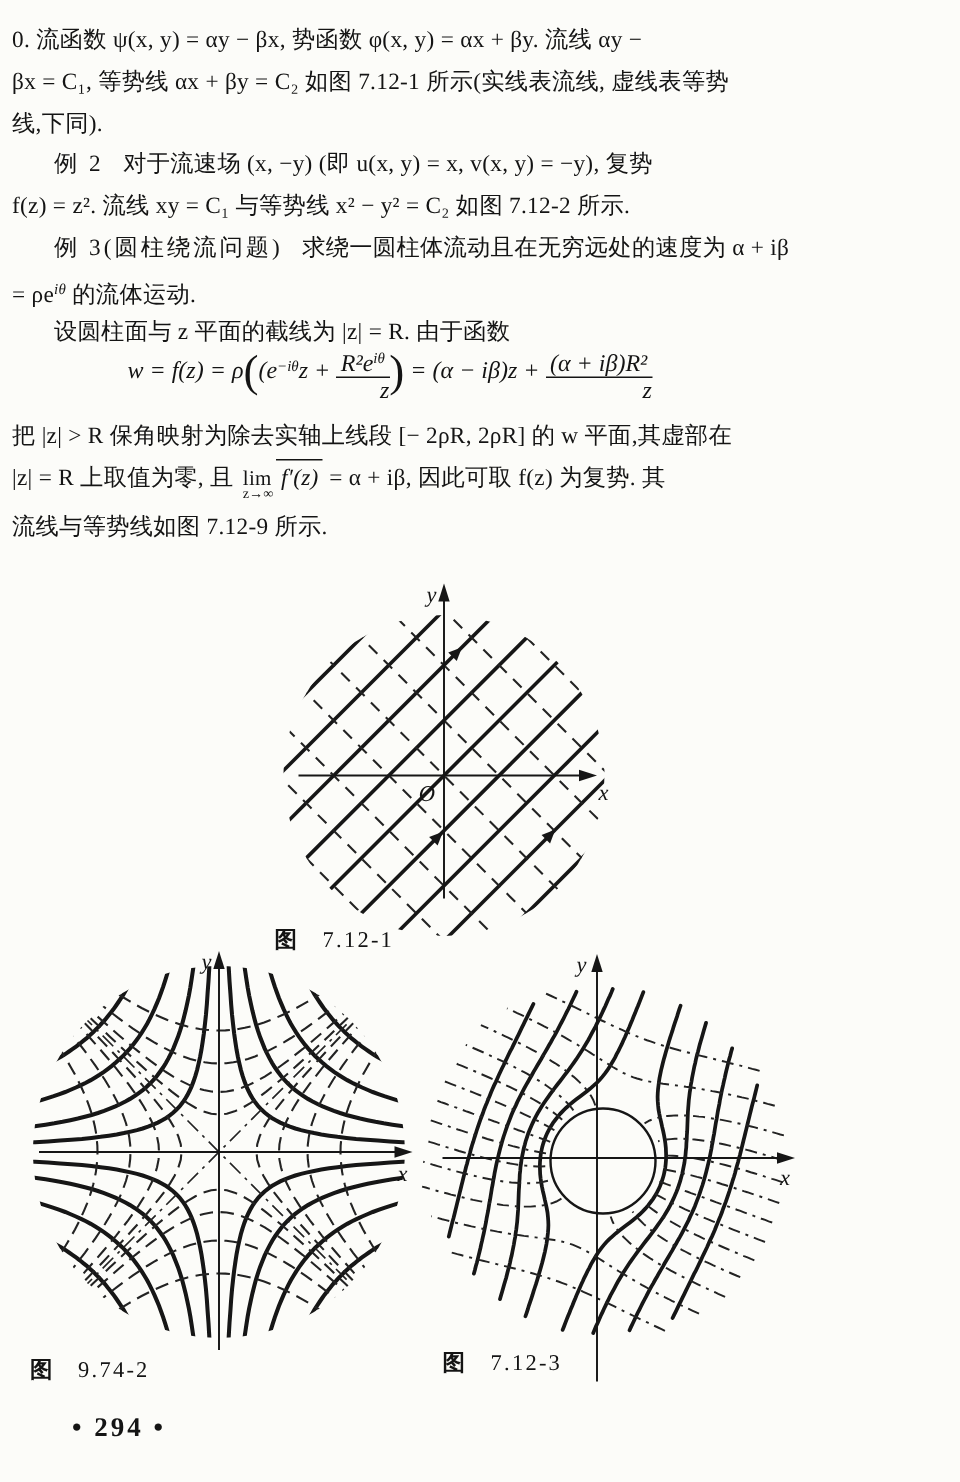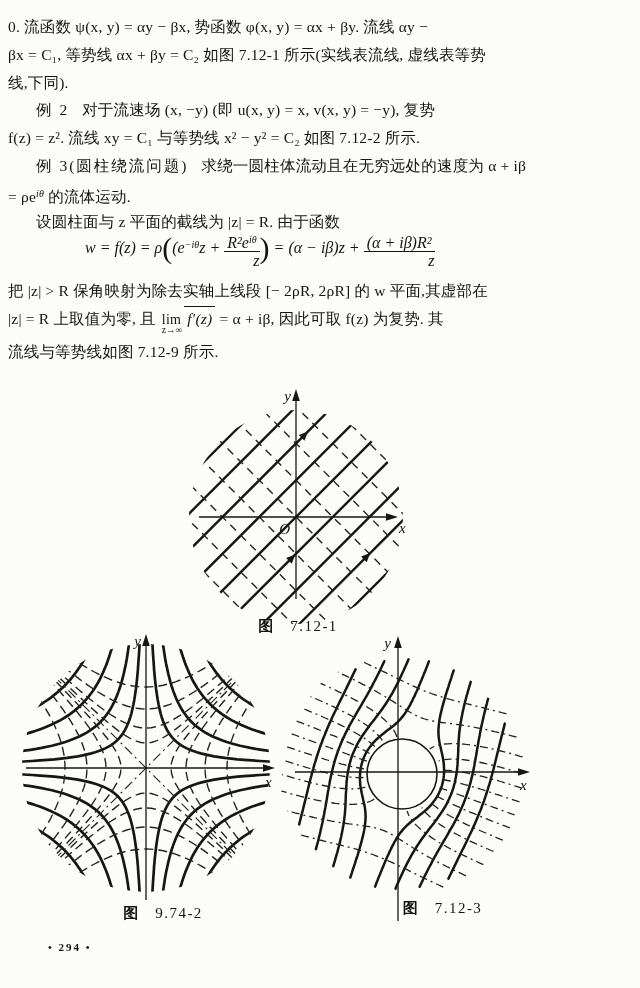--- a/index.html
+++ b/index.html
@@ -11,24 +11,24 @@
   sup{font-size:10px;vertical-align:5px;font-style:italic}
   .formula{position:absolute;left:85px;top:231px;font-size:16px;font-style:italic;white-space:nowrap}
   .bigp{font-size:30px;font-style:normal;vertical-align:-5px}
   .frac{display:inline-block;text-align:right;vertical-align:-13px;line-height:17px}
   .frac .num{display:block;padding:0 3px;border-bottom:1.4px solid #141414}
   .frac .den{display:block}
   .lim{display:inline-block;text-align:left;vertical-align:-9px;margin:0 2px}
   .limw{display:block;font-size:14px;line-height:13px}
   .lims{display:block;font-size:9.5px;line-height:9px;letter-spacing:0}
   .ol{display:inline-block;border-top:1.3px solid #141414;padding:1px 3px 0 3px;font-style:italic}
-  .cap{position:absolute;font-size:15px;white-space:nowrap;text-align:center}
+  .cap{position:absolute;font-size:15px;white-space:nowrap;text-align:left}
   .capfig{font-weight:bold;margin-right:17px}
   .capnum{letter-spacing:1.5px}
-  .pageno{position:absolute;left:48px;top:941px;font-size:11px;font-weight:bold;letter-spacing:2px}
+  .pageno{position:absolute;left:48px;top:941px;font-size:18px;font-weight:bold;letter-spacing:2px}
   svg{position:absolute;overflow:visible}
   .ax{stroke:#161616;stroke-width:1.3}
   .ah{fill:#161616}
   .axlab{font:italic 15px "Liberation Serif",serif;fill:#141414}
   .f1s{stroke:#161616;stroke-width:2.4;fill:none}
   .f1d{stroke:#232323;stroke-width:1.4;stroke-dasharray:8 6;fill:none}
   .f1a{fill:#161616}
   .f2s{stroke:#161616;stroke-width:2.7;fill:none;stroke-linecap:round}
   .f2d{stroke:#232323;stroke-width:1.4;stroke-dasharray:9 5;fill:none}
   .f2g{stroke:#232323;stroke-width:1.1;stroke-dasharray:10 4 2 4;fill:none}

